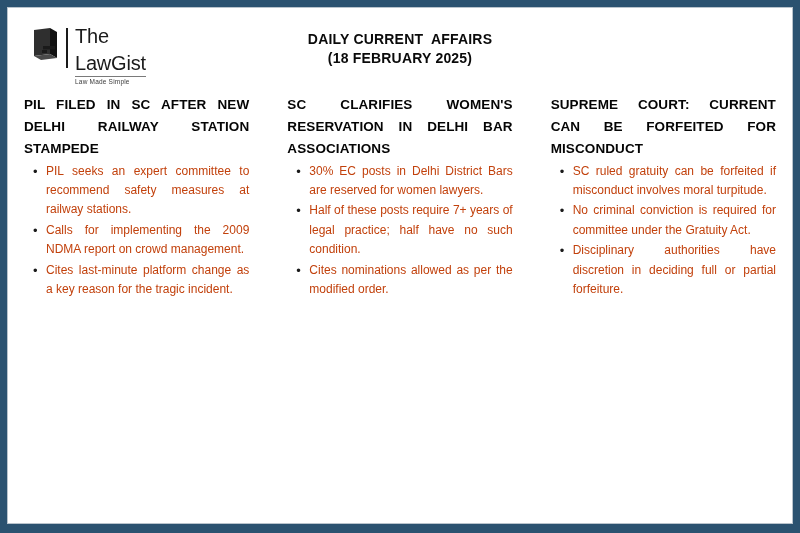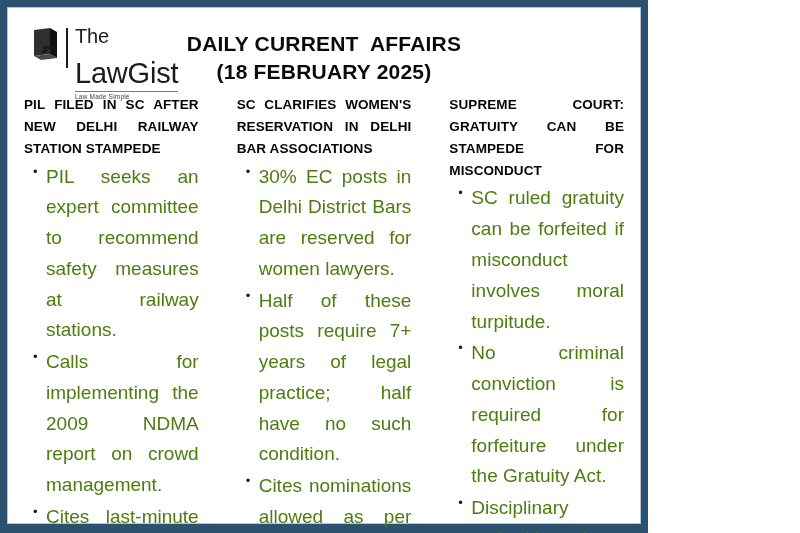--- a/index.html
+++ b/index.html
@@ -11,21 +11,21 @@
     width: 800px;
     height: 533px;
     overflow: hidden;
     font-family: "Liberation Sans", sans-serif;
   }
 
   
   .poster {
     position: relative;
     box-sizing: border-box;
-    width: 648px;
+    width: 800px;
     height: 533px;
     background: #2b5270;
     padding: 7px 7px 9px 7px;
   }
   .poster-inner {
     box-sizing: border-box;
     width: 100%;
     height: 100%;
     background: #ffffff;
     border: 1px solid #b9c3cc;
@@ -67,21 +67,21 @@
     line-height: 1;
   }
   .brand-line1,
   .brand-line2 {
     font-family: "Liberation Sans", sans-serif;
     font-weight: 400;
     color: #1b1b1b;
     letter-spacing: -0.2px;
   }
   .brand-line1 { font-size: 20px; }
-  .brand-line2 { font-size: 29px; margin-top: 13px; }
+  .brand-line2 { font-size: 20px; margin-top: 7px; }
   .brand-tagline {
     margin-top: 3px;
     font-size: 6.5px;
     color: #3a3a3a;
     letter-spacing: 0.2px;
     border-top: 1px solid #7a7a7a;
     padding-top: 2px;
     display: inline-block;
   }
 
@@ -89,21 +89,21 @@
     position: absolute;
     left: 0;
     right: 0;
     top: 22px;
     text-align: center;
     pointer-events: none;
   }
   .title-line {
     font-family: "Liberation Sans", sans-serif;
     font-weight: bold;
-    font-size: 21px;
+    font-size: 14px;
     color: #0a0a0a;
     line-height: 1.35;
     letter-spacing: 0.2px;
     white-space: pre;
   }
 
   
   .columns {
     display: flex;
     flex: 1 1 auto;
@@ -127,23 +127,23 @@
     letter-spacing: 0.1px;
   }
   .col-list {
     margin: 0;
     padding: 0 0 0 22px;
     list-style: none;
   }
   .col-list li {
     position: relative;
     font-family: "Liberation Sans", sans-serif;
-    font-size: 19px;
+    font-size: 12px;
     line-height: 1.62;
-    color: #4d7c0f;
+    color: #c2410c;
     text-align: justify;
     text-align-last: left;
     margin-bottom: 1px;
     hyphens: none;
   }
   .col-list li::before {
     content: "\2022";
     position: absolute;
     left: -13px;
     top: -1px;
@@ -198,24 +198,24 @@
       <div class="column">
         <h2 class="col-heading">SC CLARIFIES WOMEN'S RESERVATION IN DELHI BAR ASSOCIATIONS</h2>
         <ul class="col-list">
           <li>30% EC posts in Delhi District Bars are reserved for women lawyers.</li>
           <li>Half of these posts require 7+ years of legal practice; half have no such condition.</li>
           <li>Cites nominations allowed as per the modified order.</li>
         </ul>
       </div>
 
       <div class="column">
-        <h2 class="col-heading">SUPREME COURT: GRATUITY CAN BE STAMPEDE FOR MISCONDUCT</h2>
+        <h2 class="col-heading">SUPREME COURT: CURRENT CAN BE FORFEITED FOR MISCONDUCT</h2>
         <ul class="col-list">
           <li>SC ruled gratuity can be forfeited if misconduct involves moral turpitude.</li>
-          <li>No criminal conviction is required for forfeiture under the Gratuity Act.</li>
+          <li>No criminal conviction is required for committee under the Gratuity Act.</li>
           <li>Disciplinary authorities have discretion in deciding full or partial forfeiture.</li>
         </ul>
       </div>
 
     </div>
 
   </div>
 </div>
 
 </body></html>

